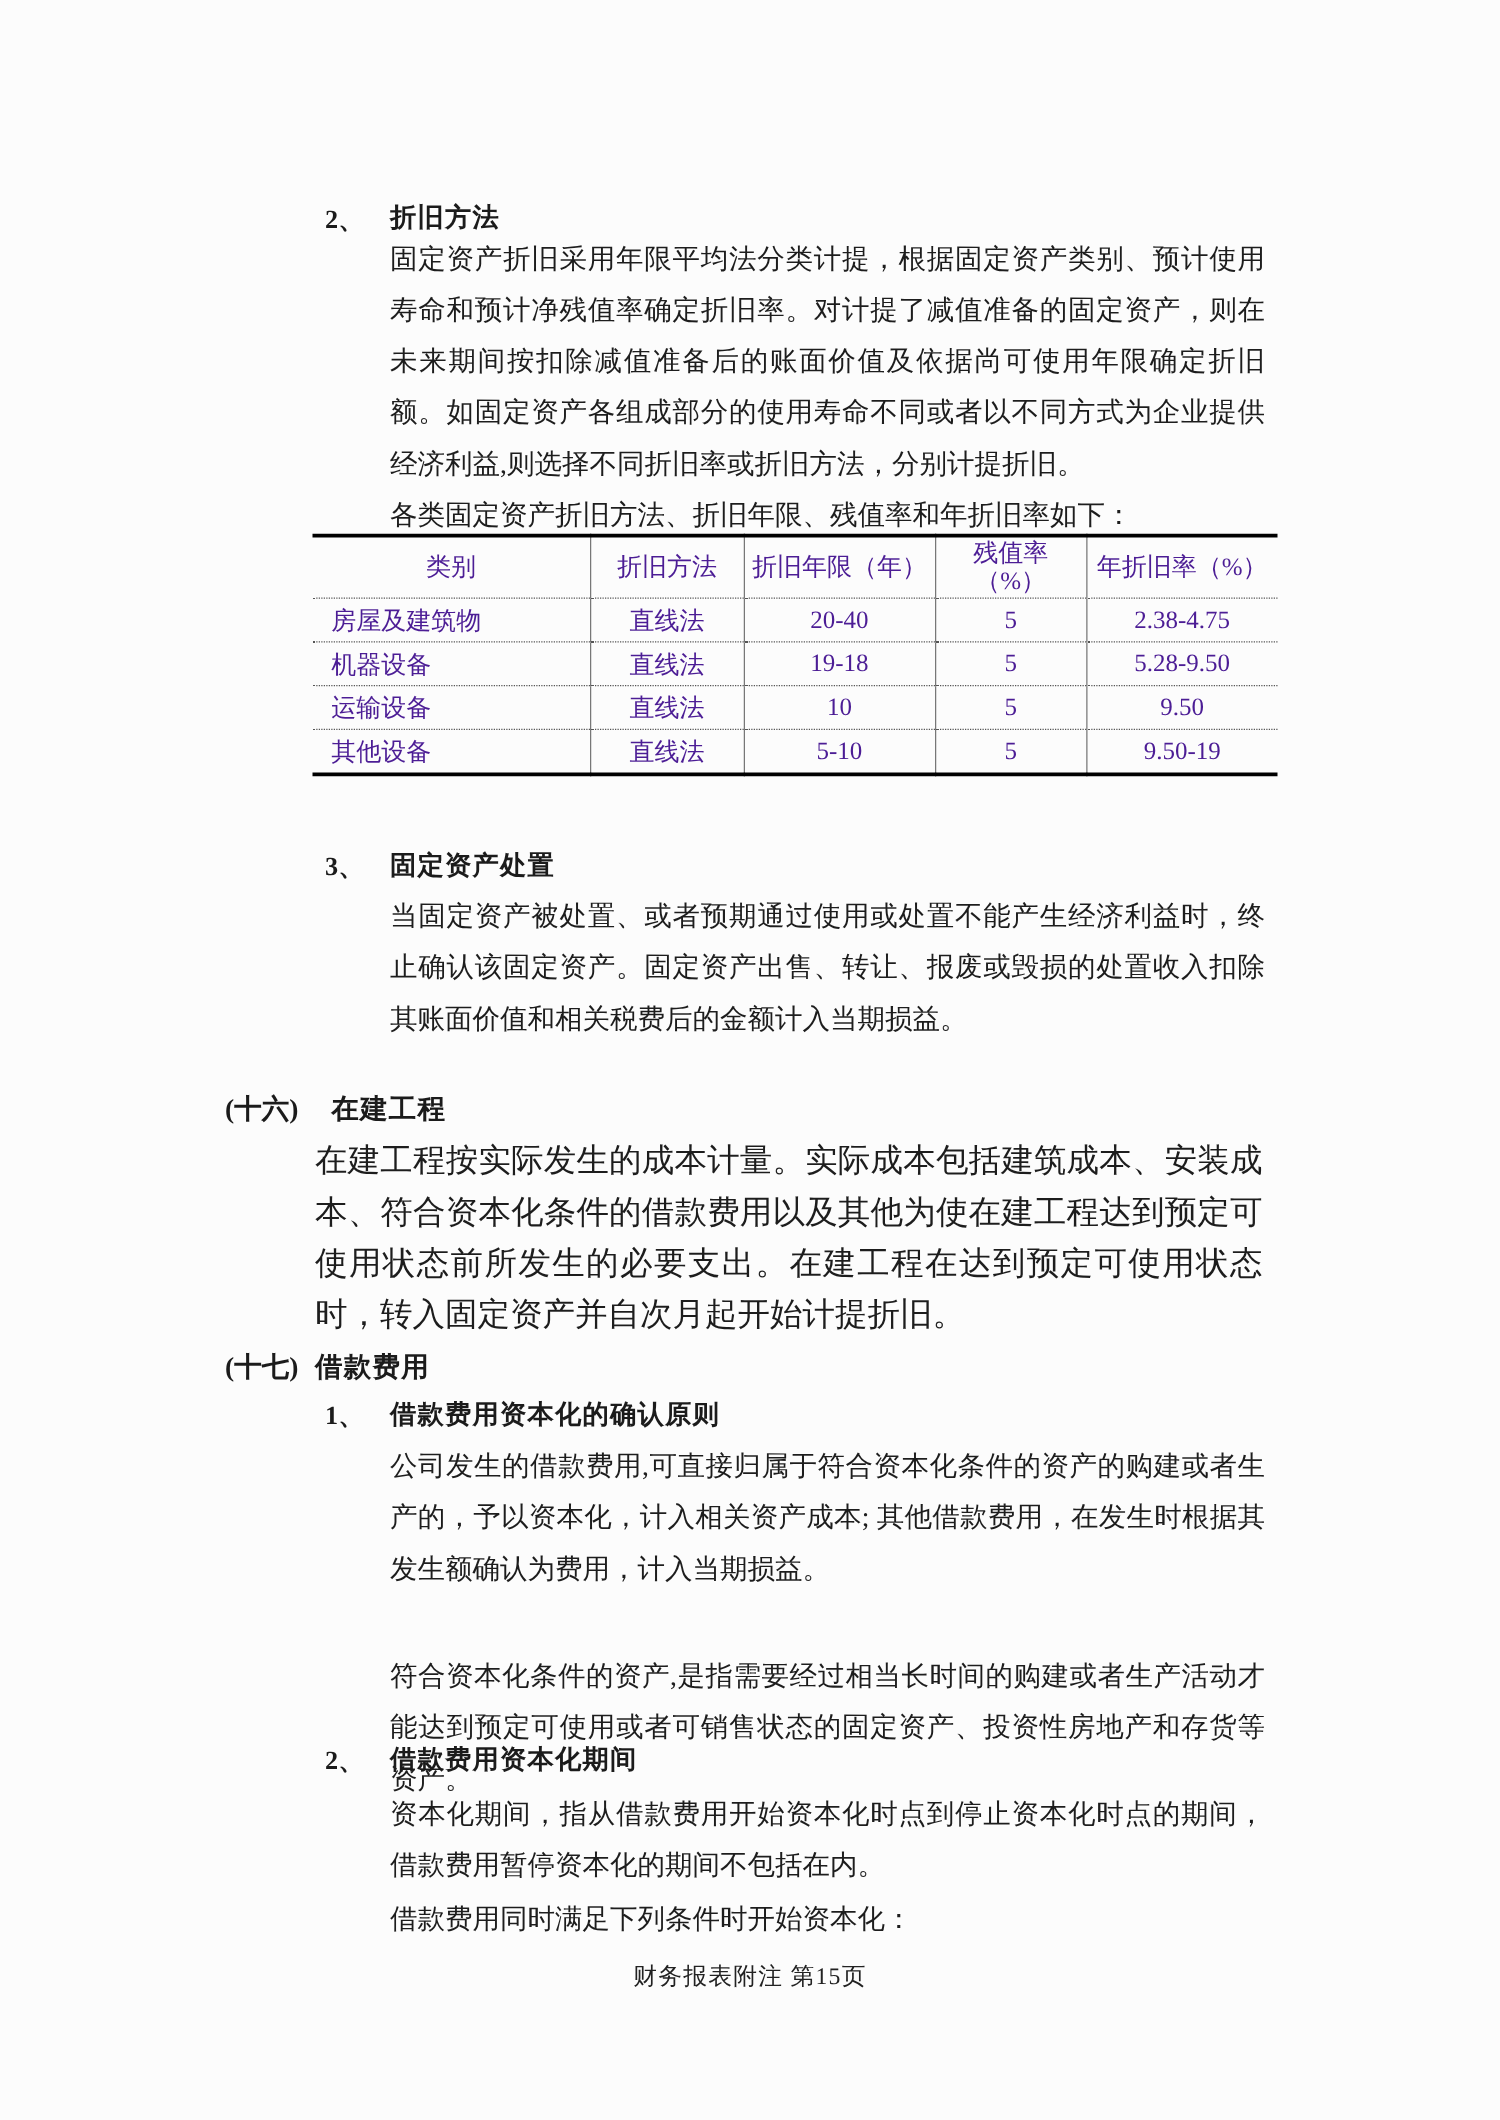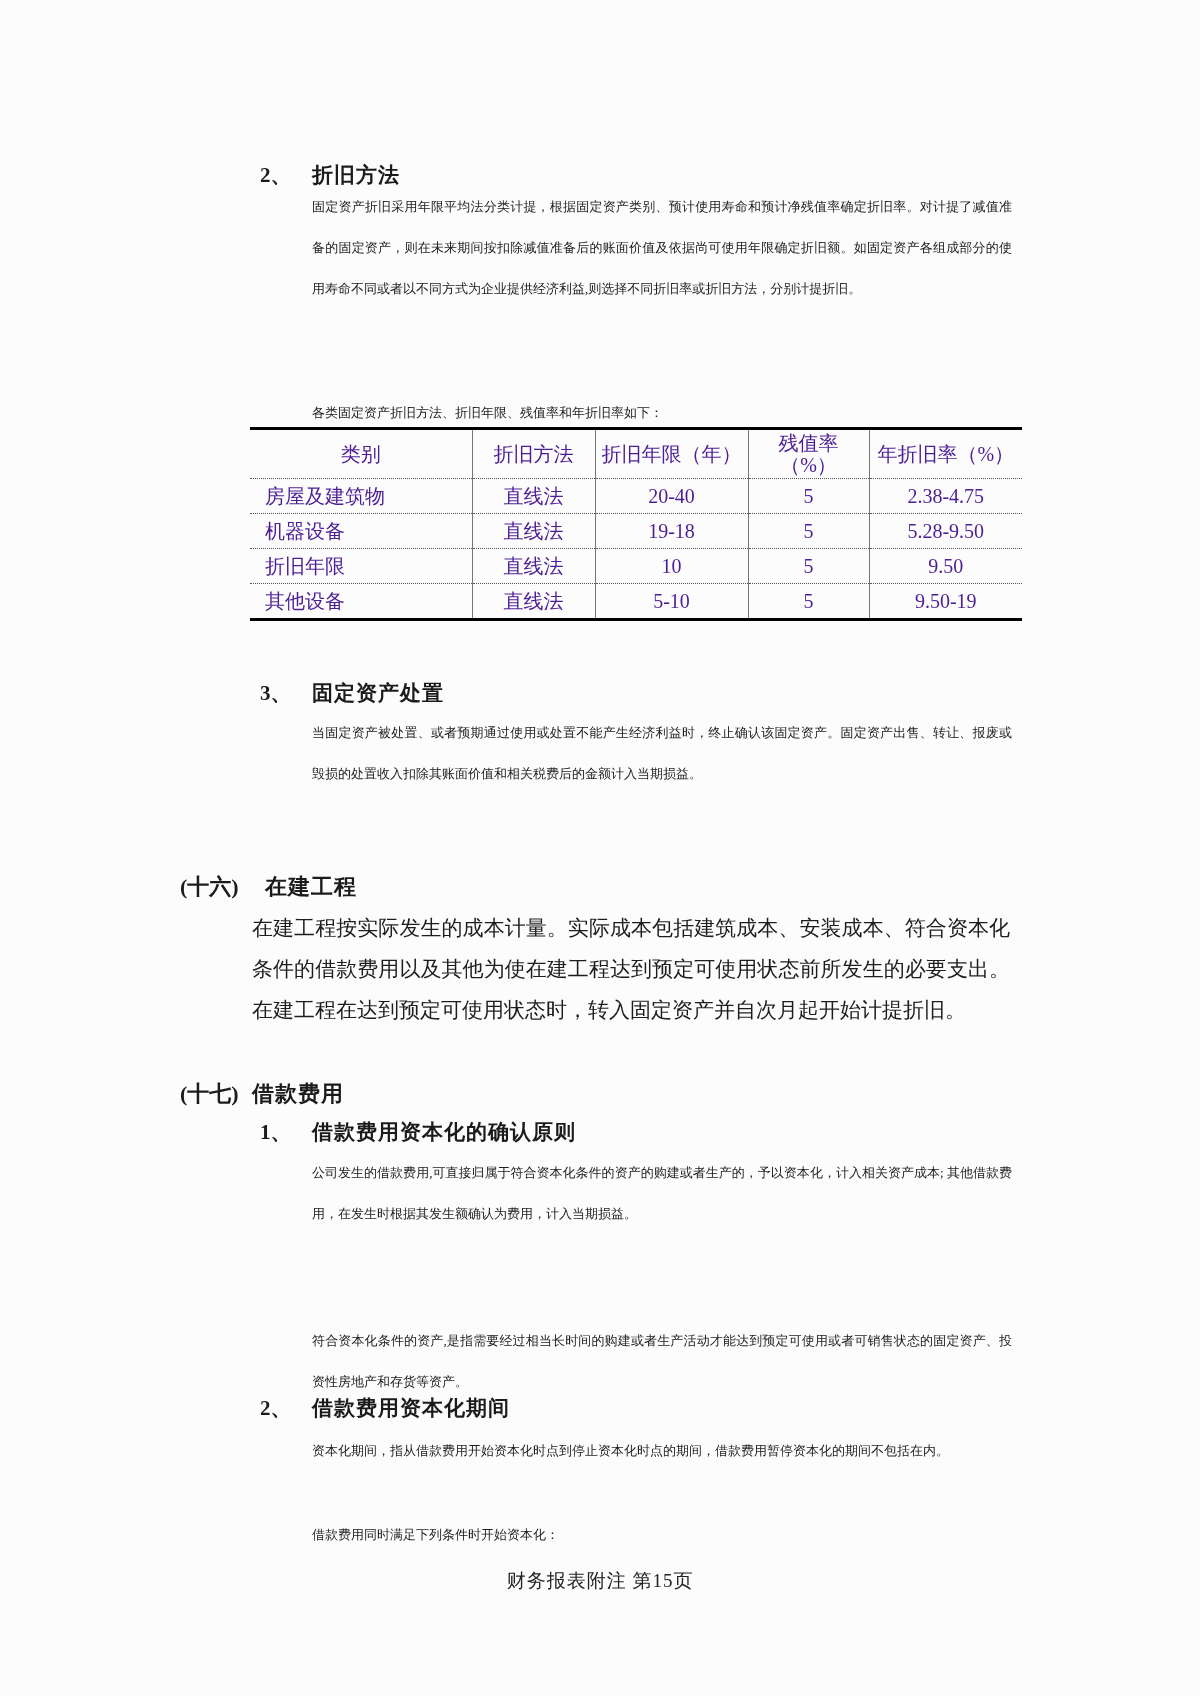--- a/index.html
+++ b/index.html
@@ -15,25 +15,25 @@
   .abs{position:absolute;}
   
   .h2row{display:flex;align-items:flex-start;font-size:21px;font-weight:bold;line-height:30px;}
   .h2num{width:52px;flex:0 0 52px;font-family:"Liberation Serif","DejaVu Serif",serif;}
   .h2title{font-family:"Liberation Sans","DejaVu Sans",sans-serif;letter-spacing:1px;}
   .h1row{display:flex;align-items:flex-start;font-size:22px;font-weight:bold;line-height:30px;}
   .h1label{width:72px;flex:0 0 72px;font-family:"Liberation Serif","DejaVu Serif",serif;}
   .h1title{font-family:"Liberation Sans","DejaVu Sans",sans-serif;letter-spacing:1px;}
   
   .para{
-    font-size:13px;line-height:41px;
+    font-size:22px;line-height:41px;
     text-align:justify;
     color:#1d1d1d;
   }
-  .para-wide{font-size:21px;}
+  .para-wide{font-size:26px;}
   .single{text-align:left;}
   
   table.dep{
     border-collapse:collapse;
     table-layout:fixed;
     width:772px;
     border-top:3px solid #000;
     border-bottom:3px solid #000;
     font-size:20px;
     color:#4c1d95;
@@ -101,21 +101,21 @@
         <td class="vl">2.38-4.75</td>
       </tr>
       <tr>
         <td class="cat">机器设备</td>
         <td class="vl">直线法</td>
         <td class="vl">19-18</td>
         <td class="vl">5</td>
         <td class="vl">5.28-9.50</td>
       </tr>
       <tr>
-        <td class="cat">折旧年限</td>
+        <td class="cat">运输设备</td>
         <td class="vl">直线法</td>
         <td class="vl">10</td>
         <td class="vl">5</td>
         <td class="vl">9.50</td>
       </tr>
       <tr>
         <td class="cat">其他设备</td>
         <td class="vl">直线法</td>
         <td class="vl">5-10</td>
         <td class="vl">5</td>

